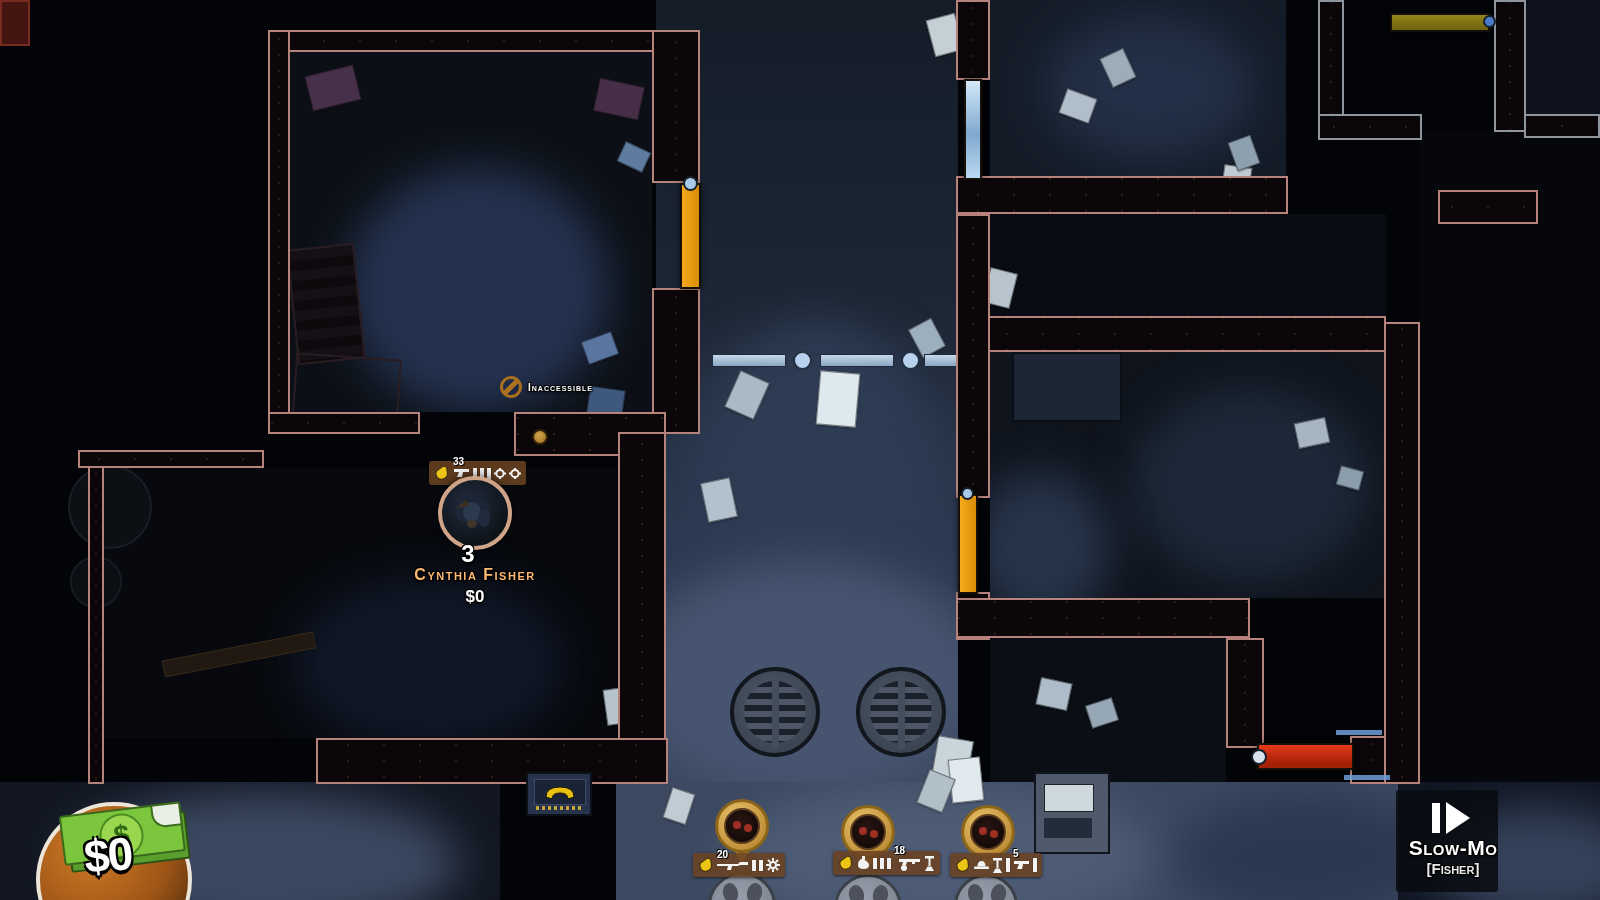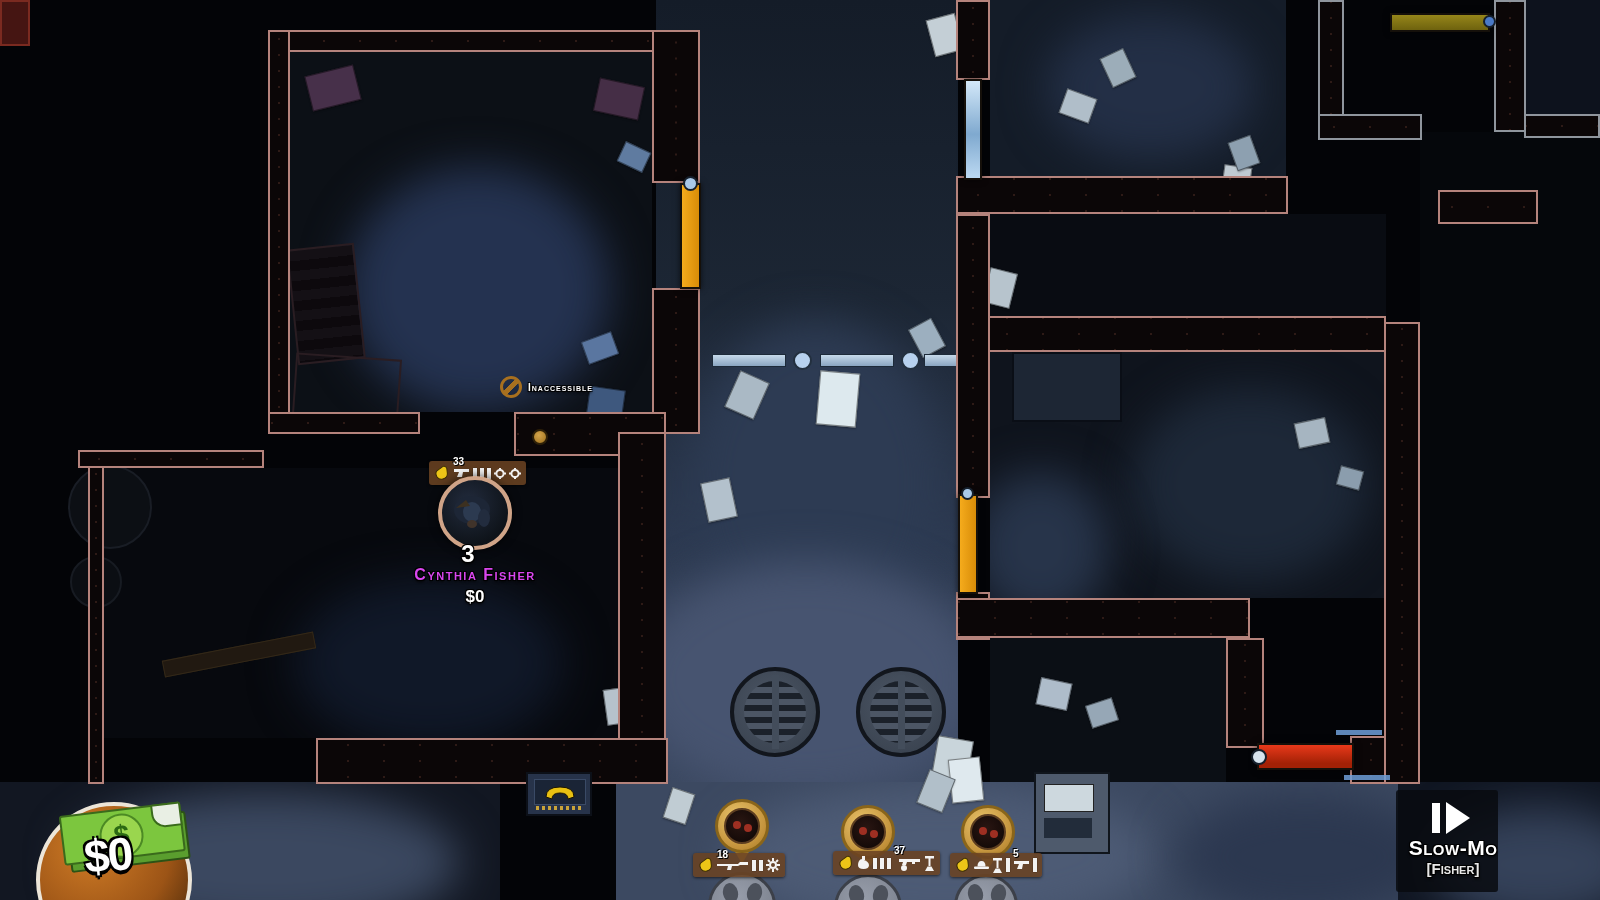--- a/index.html
+++ b/index.html
@@ -13,21 +13,21 @@
   .wall{position:absolute;background-color:#0b0607;border:2px solid #b5837c;box-sizing:border-box;
         background-image:radial-gradient(circle 2px at center,#2e1a16 60%,transparent 61%);
         background-size:36px 16px;background-position:center;}
   .wallg{border-color:#8f959d;}
   .door{position:absolute;border:2px solid #15100a;box-sizing:border-box;box-shadow:0 0 6px rgba(0,0,0,.6);}
   .pivot{position:absolute;border-radius:50%;border:2px solid #16202c;box-sizing:border-box;}
   .paper{position:absolute;border:1px solid rgba(0,0,0,.45);box-shadow:0 1px 2px rgba(0,0,0,.35);}
   .ruled{background-image:repeating-linear-gradient(180deg,transparent 0 5px,rgba(70,95,120,.55) 5px 6px);}
   .otext{color:#fff;font-weight:bold;font-variant:small-caps;
          text-shadow:1px 1px 0 #000,-1px 1px 0 #000,1px -1px 0 #000,-1px -1px 0 #000,0 2px 3px #000;}
-  .yellow{color:#d946ef;}
+  .yellow{color:#fdba74;}
   .center{text-align:center;}
   .loadout{position:absolute;display:flex;align-items:center;gap:3px;background:rgba(106,66,34,.88);
            border-radius:3px;padding:2px 5px;height:24px;box-sizing:border-box;box-shadow:0 1px 3px rgba(0,0,0,.6);}
   .bar{width:4px;height:11px;background:#f2f2f2;box-shadow:0 0 1px #000;display:inline-block;}
   .ammoNum{position:absolute;top:-11px;font-size:10px;color:#fff;font-weight:bold;
            text-shadow:1px 1px 0 #000,-1px -1px 0 #000;}
   .wslot{position:relative;display:flex;align-items:center;}
   .pinc{position:absolute;border-radius:50%;background:radial-gradient(circle at 38% 32%,#e8c36a,#c2913a 70%,#a5781f);
         border:3px solid #8a651a;box-sizing:border-box;}
   .pintri{position:absolute;width:20px;height:15px;background:#c2913a;
@@ -276,21 +276,21 @@
       <div class="reddot" style="left:7px;top:11px;"></div>
       <div class="reddot" style="left:18px;top:14px;"></div>
     </div>
   </div>
 
   <div class="loadout" style="left:693px;top:853px;">
     <svg width="16" height="14" viewBox="0 0 16 14" style="transform:rotate(-18deg);">
       <path d="M2 9 Q1 4 5 3 L11 1 Q14 1 14 4 L13 9 Q12 13 7 13 Q3 13 2 9Z" fill="#ecc517" stroke="#3a2c05"></path>
     </svg>
     <span class="wslot">
-      <span class="ammoNum">18</span>
+      <span class="ammoNum">20</span>
       <svg width="32" height="11" viewBox="0 0 32 11">
         <path d="M0 4 H21 L23 2 H31 V5 H23 L21 6 H15 L14 10 H10 L11 6 H0 Z" fill="#f4f4f4"></path>
       </svg>
     </span>
     <span class="bar"></span>
     <span class="bar"></span>
     <svg width="14" height="14" viewBox="0 0 14 14">
       <circle cx="7" cy="7" r="3" fill="none" stroke="#f4f4f4" stroke-width="2"></circle>
       <g stroke="#f4f4f4" stroke-width="2">
         <line x1="7" y1="0" x2="7" y2="3"></line>
@@ -310,21 +310,21 @@
       <path d="M2 9 Q1 4 5 3 L11 1 Q14 1 14 4 L13 9 Q12 13 7 13 Q3 13 2 9Z" fill="#ecc517" stroke="#3a2c05"></path>
     </svg>
     <svg width="13" height="14" viewBox="0 0 13 14">
       <rect x="5" y="0" width="3" height="4" fill="#f4f4f4"></rect>
       <path d="M4 3 Q12 5 12 9 Q12 13 6.5 13 Q1 13 1 9 Q1 5 4 3Z" fill="#f4f4f4"></path>
     </svg>
     <span class="bar"></span>
     <span class="bar"></span>
     <span class="bar"></span>
     <span class="wslot">
-      <span class="ammoNum">37</span>
+      <span class="ammoNum">18</span>
       <svg width="27" height="15" viewBox="0 0 27 15">
         <path d="M0 3 H26 V6 H21 V8 H18 V6 H13 L12 9 H8 L9 6 H5 V3Z" fill="#f4f4f4"></path>
         <circle cx="10" cy="12" r="3" fill="#f4f4f4"></circle>
       </svg>
     </span>
     <svg width="11" height="15" viewBox="0 0 11 15">
       <rect x="1" y="0" width="9" height="2.5" fill="#f4f4f4"></rect>
         <rect x="4.5" y="2" width="2" height="8" fill="#f4f4f4"></rect>
       <path d="M1 15 L3.5 10.5 H7.5 L10 15Z" fill="#f4f4f4"></path>
     </svg>

